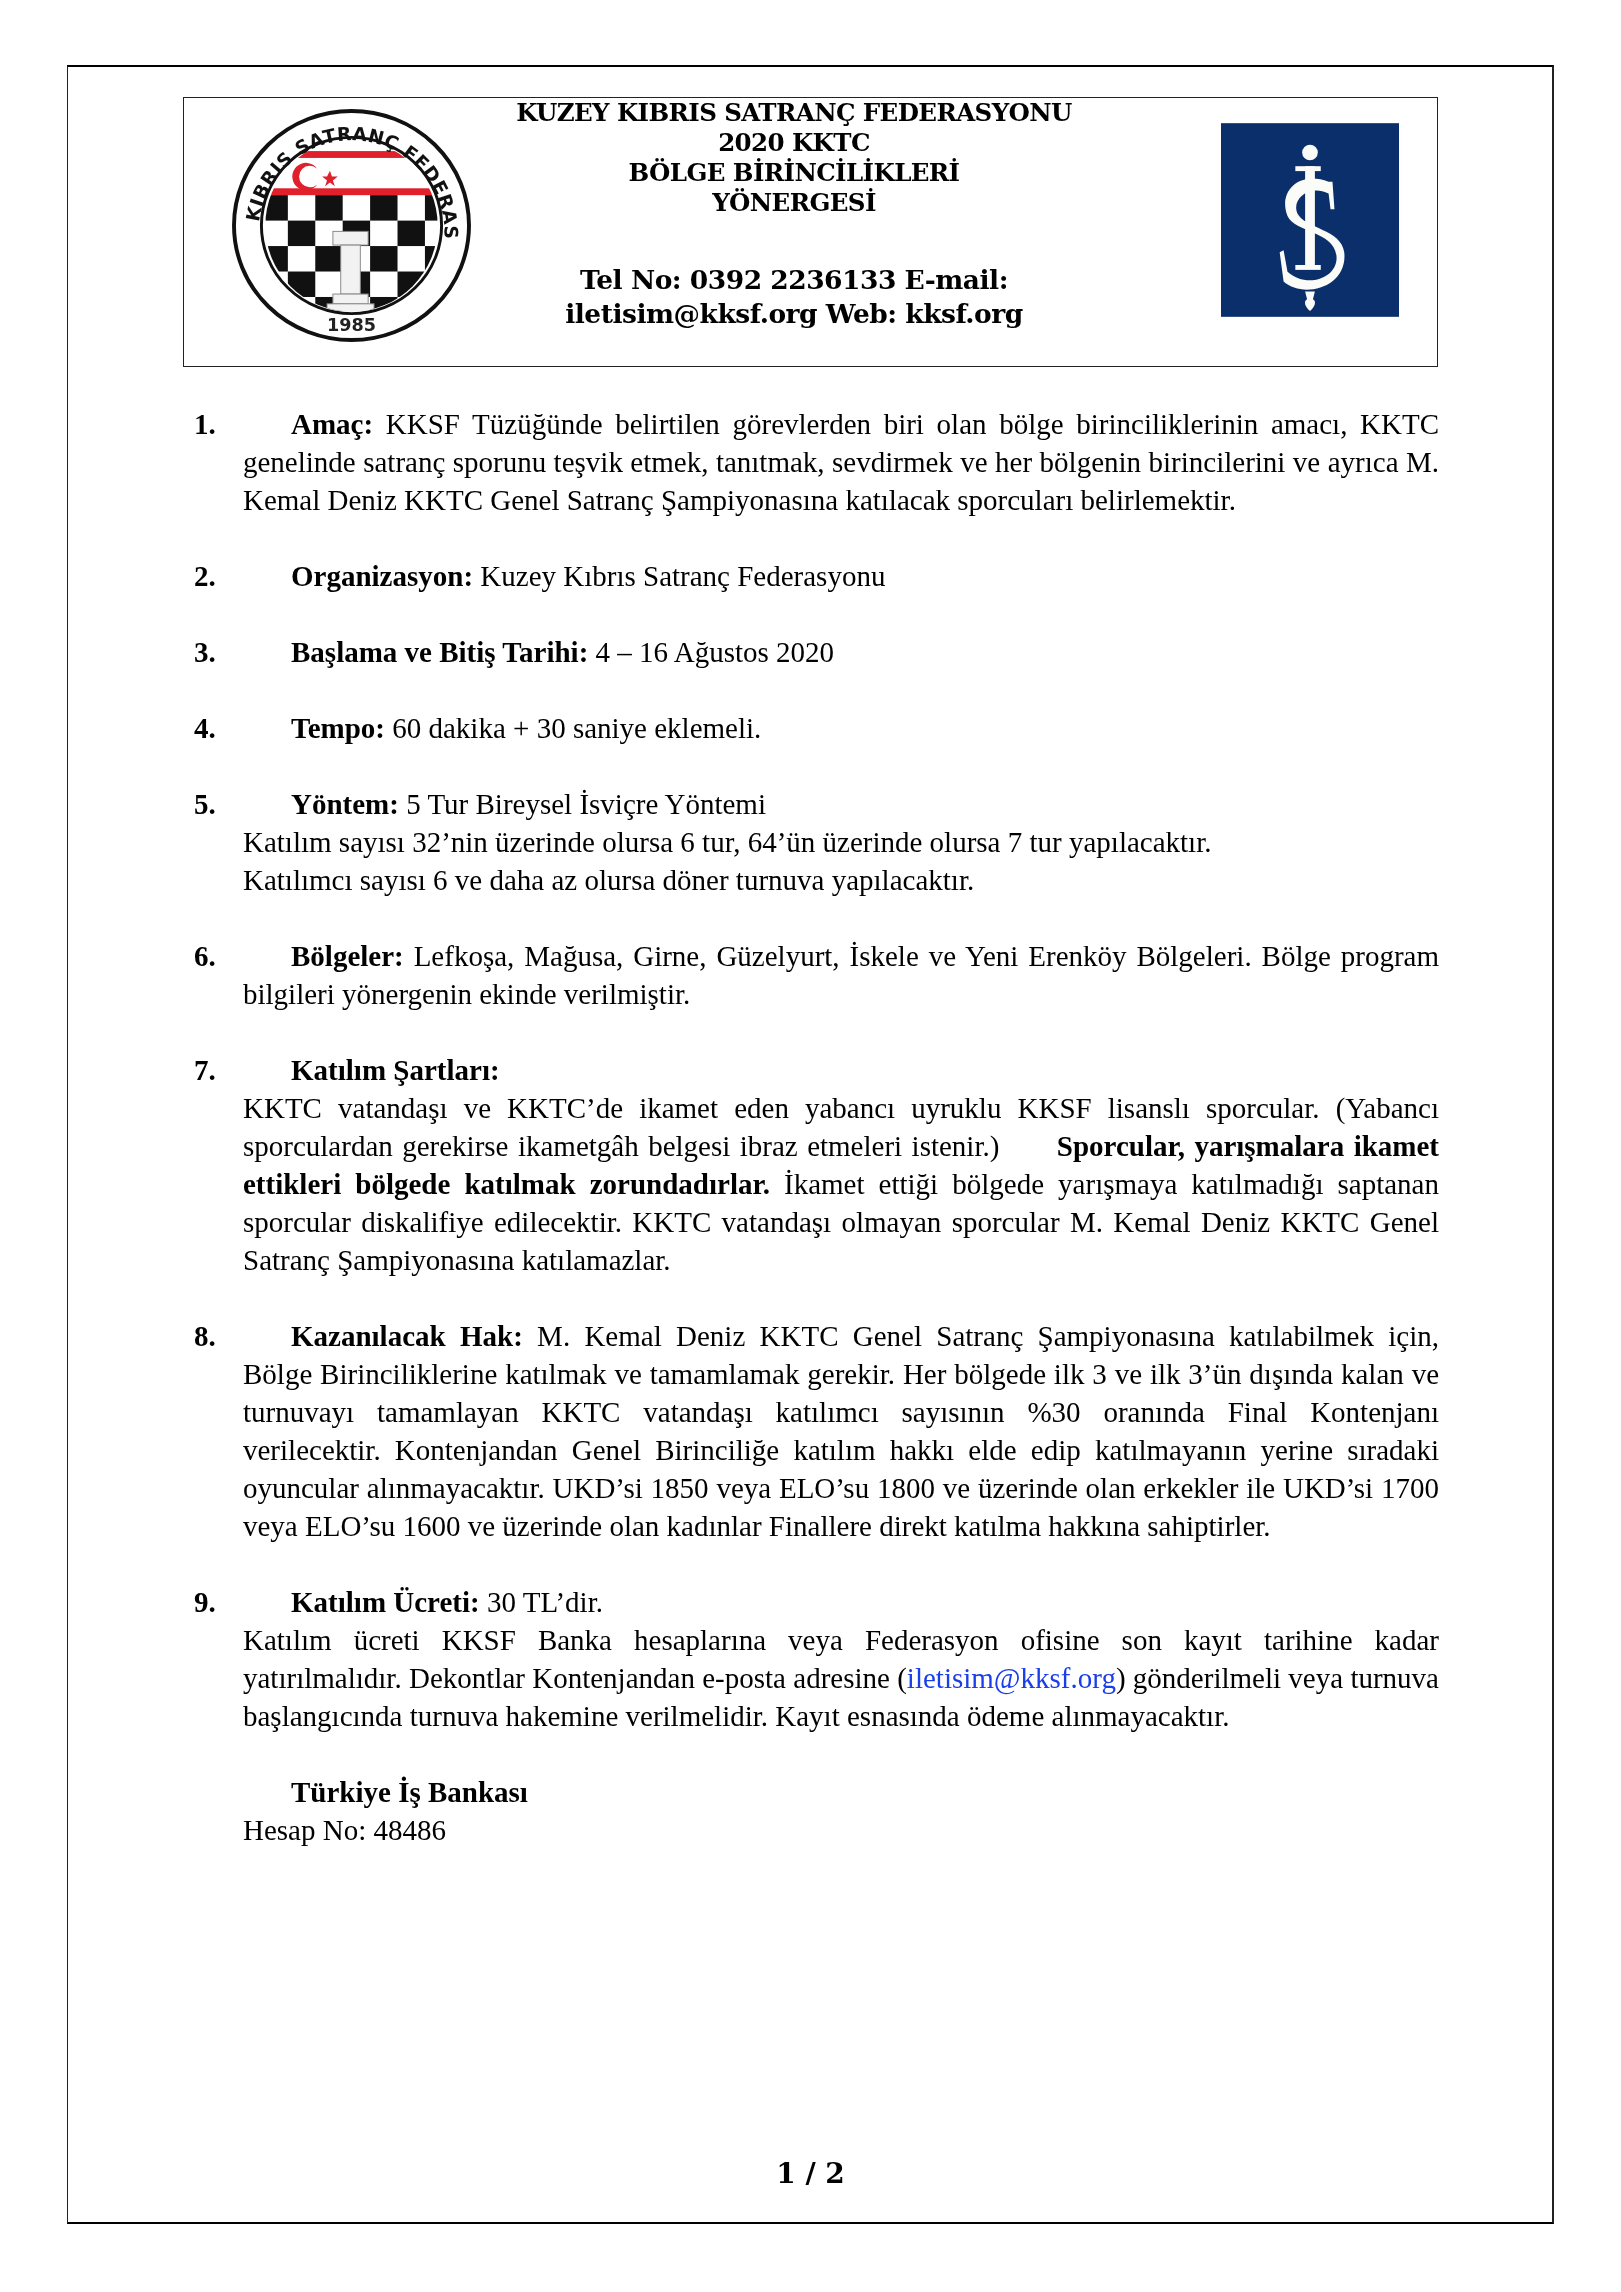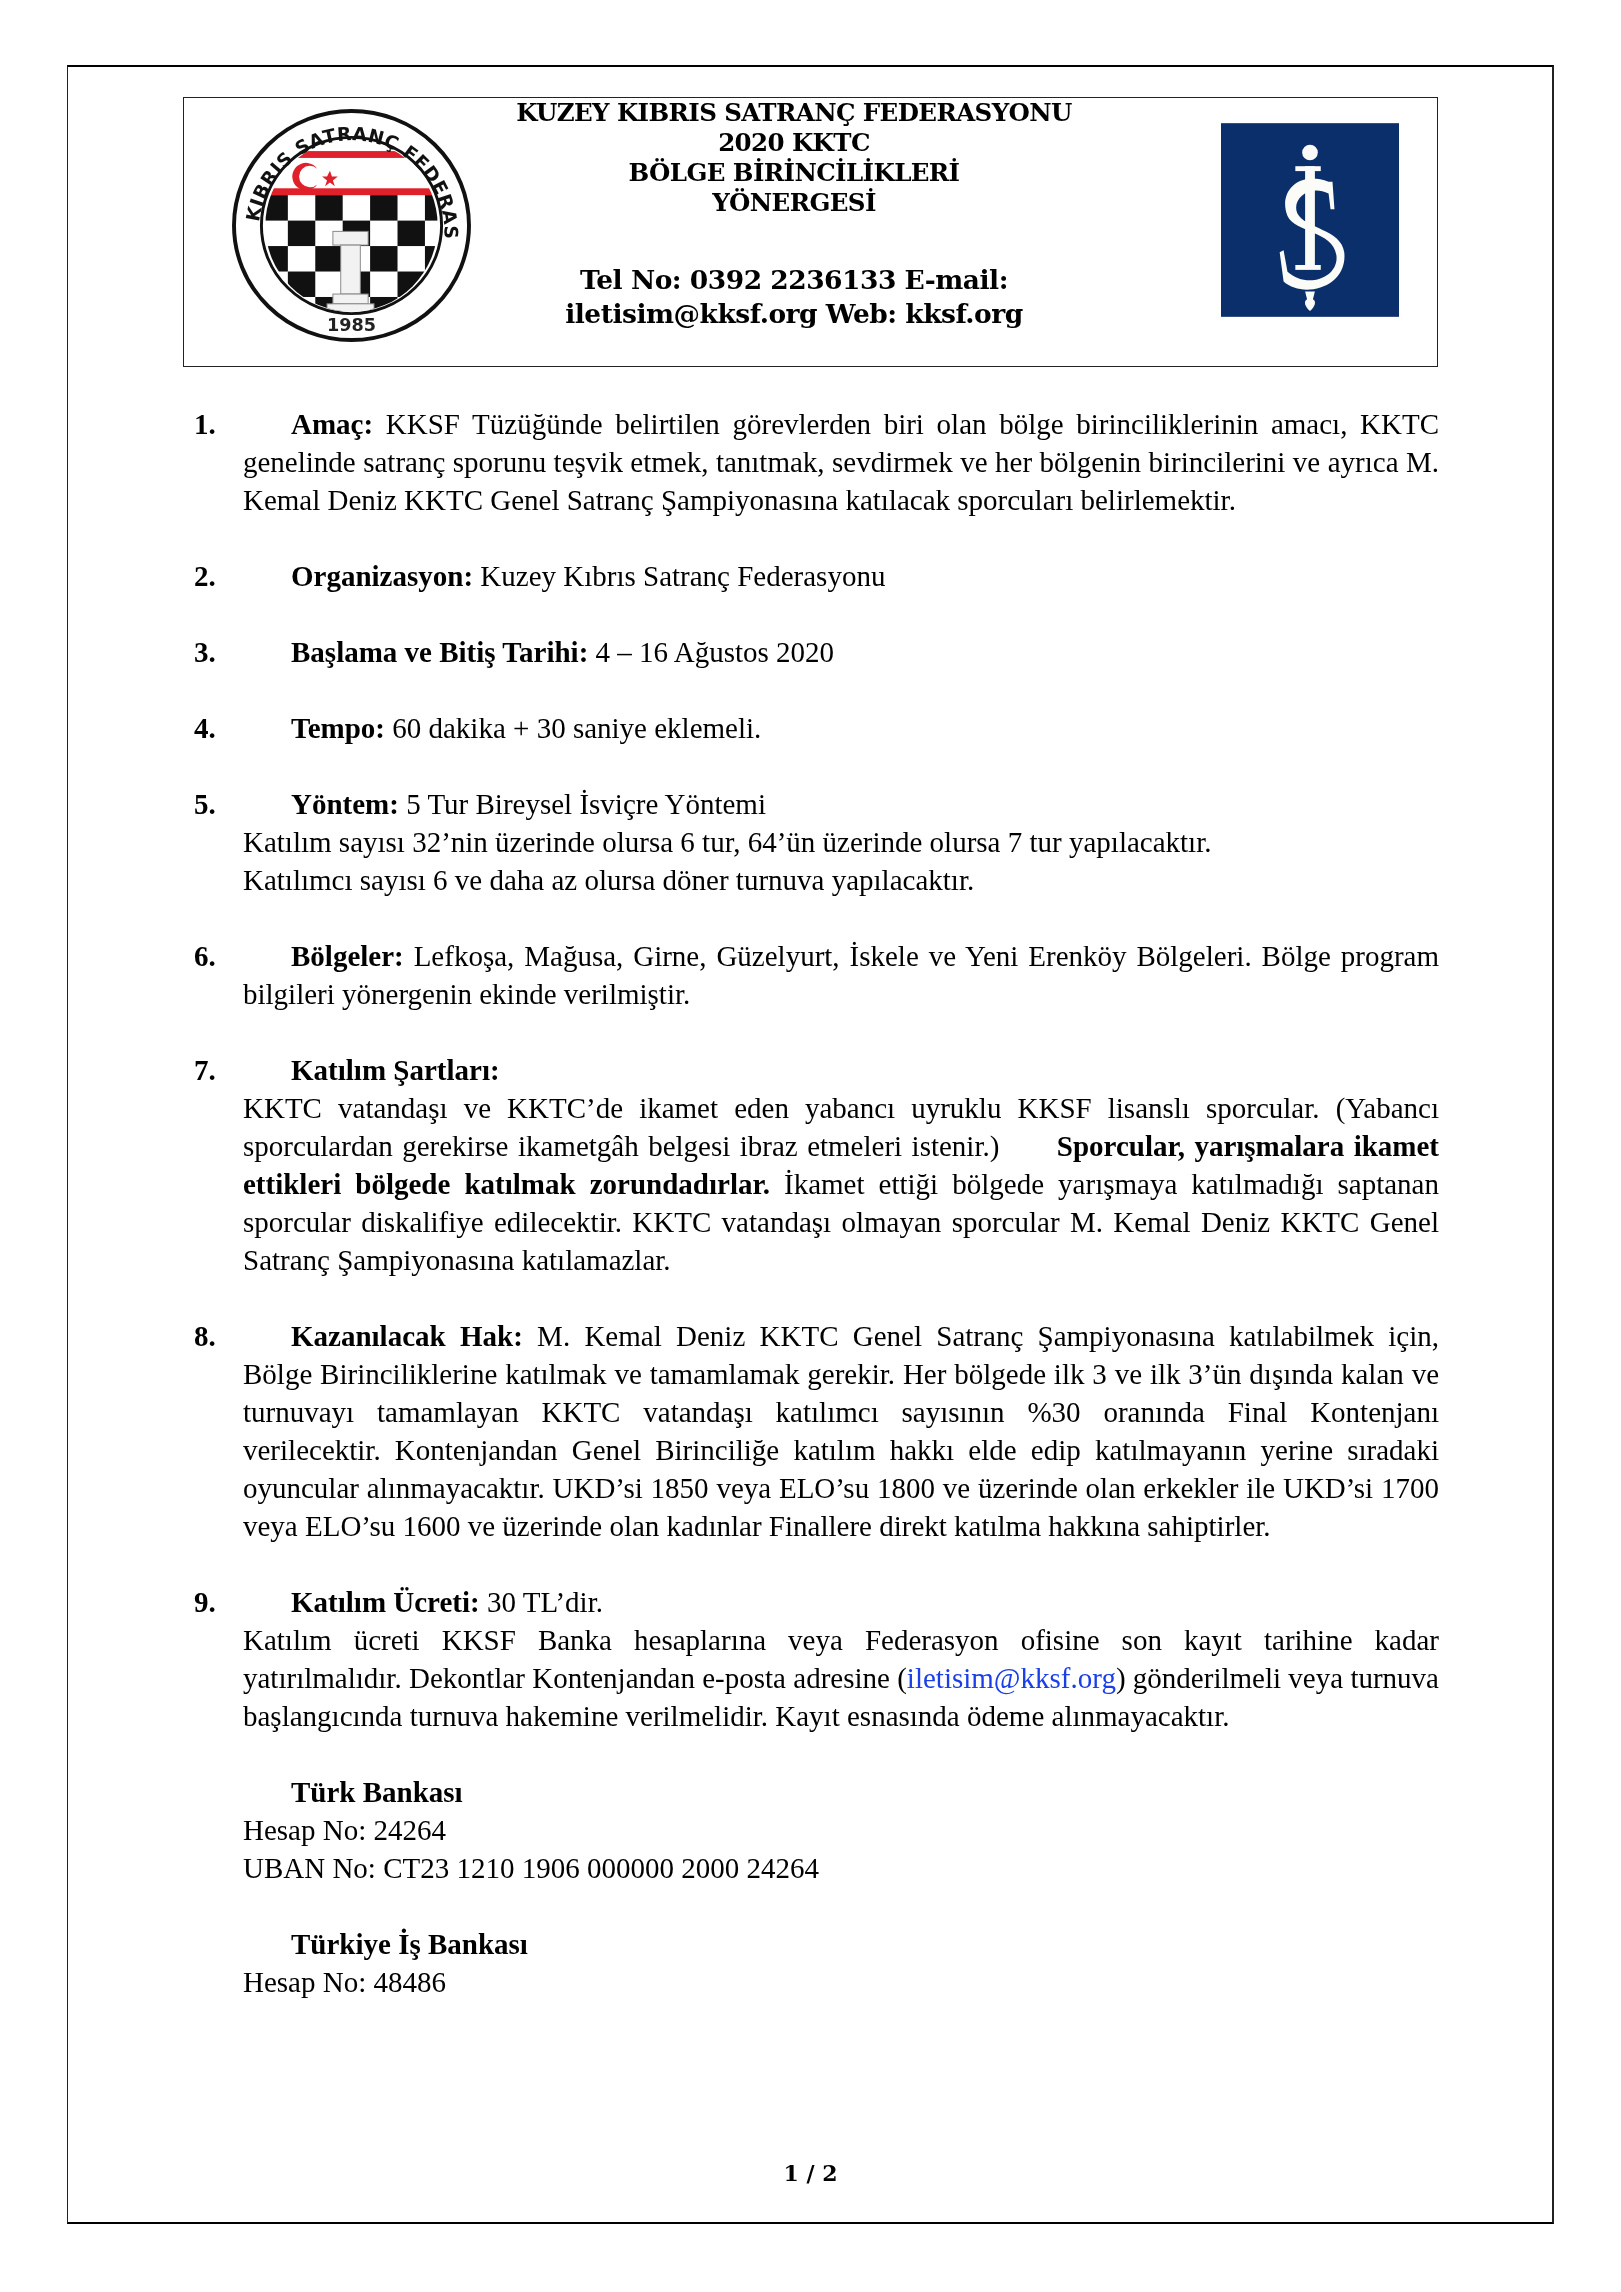--- a/index.html
+++ b/index.html
@@ -31,21 +31,21 @@
   }
   .item { position: relative; padding-left: 49px; margin-bottom: 38px; }
   .item .num { position: absolute; left: 0; top: 0; font-weight: bold; }
   .item p { margin: 0; text-align: justify; }
   .b { font-weight: bold; margin-left: 48px; }
   .link { color: #1a3ee8; }
   .bank-block { padding-left: 49px; margin-bottom: 38px; }
   .bank-block div { white-space: nowrap; }
   .page-number {
     position: absolute; left: 0; width: 1621px; top: 2159px; text-align: center;
-    font-family: "DejaVu Serif", serif; font-weight: bold; font-size: 22px; line-height: 29px;
+    font-family: "DejaVu Serif", serif; font-weight: bold; font-size: 28px; line-height: 29px;
   }
 </style>
 </head>
 <body>
 
 <div class="page-frame"></div>
 
 <div class="header-box"></div>
 
 <svg class="kksf-logo" viewBox="0 0 246 240">
@@ -165,25 +165,20 @@
     <span class="num">8.</span>
     <p><span class="b">Kazanılacak Hak:</span> <span>M. Kemal Deniz KKTC Genel Satranç Şampiyonasına katılabilmek için, Bölge Birinciliklerine katılmak ve tamamlamak gerekir. Her bölgede ilk 3 ve ilk 3’ün dışında kalan ve turnuvayı tamamlayan KKTC vatandaşı katılımcı sayısının %30 oranında Final Kontenjanı verilecektir. Kontenjandan Genel Birinciliğe katılım hakkı elde edip katılmayanın yerine sıradaki oyuncular alınmayacaktır. UKD’si 1850 veya ELO’su 1800 ve üzerinde olan erkekler ile UKD’si 1700 veya ELO’su 1600 ve üzerinde olan kadınlar Finallere direkt katılma hakkına sahiptirler.</span></p>
   </div>
 
   <div class="item">
     <span class="num">9.</span>
     <p><span class="b">Katılım Ücreti:</span> <span>30 TL’dir.</span></p>
     <p><span>Katılım ücreti KKSF Banka hesaplarına veya Federasyon ofisine son kayıt tarihine kadar yatırılmalıdır. Dekontlar Kontenjandan e-posta adresine (</span><a class="link">iletisim@kksf.org</a><span>)  gönderilmeli veya turnuva başlangıcında turnuva hakemine verilmelidir. Kayıt esnasında ödeme alınmayacaktır.</span></p>
   </div>
 
-  <div class="bank-block">
-    <div class="b">Türk Bankası</div>
-    <div>Hesap No: 24264</div>
-    <div>UBAN No: CT23 1210 1906 000000 2000 24264</div>
-  </div>
 
   <div class="bank-block">
     <div class="b">Türkiye İş Bankası</div>
     <div>Hesap No: 48486</div>
   </div>
 </div>
 
 <div class="page-number">1 / 2</div>
 
 

